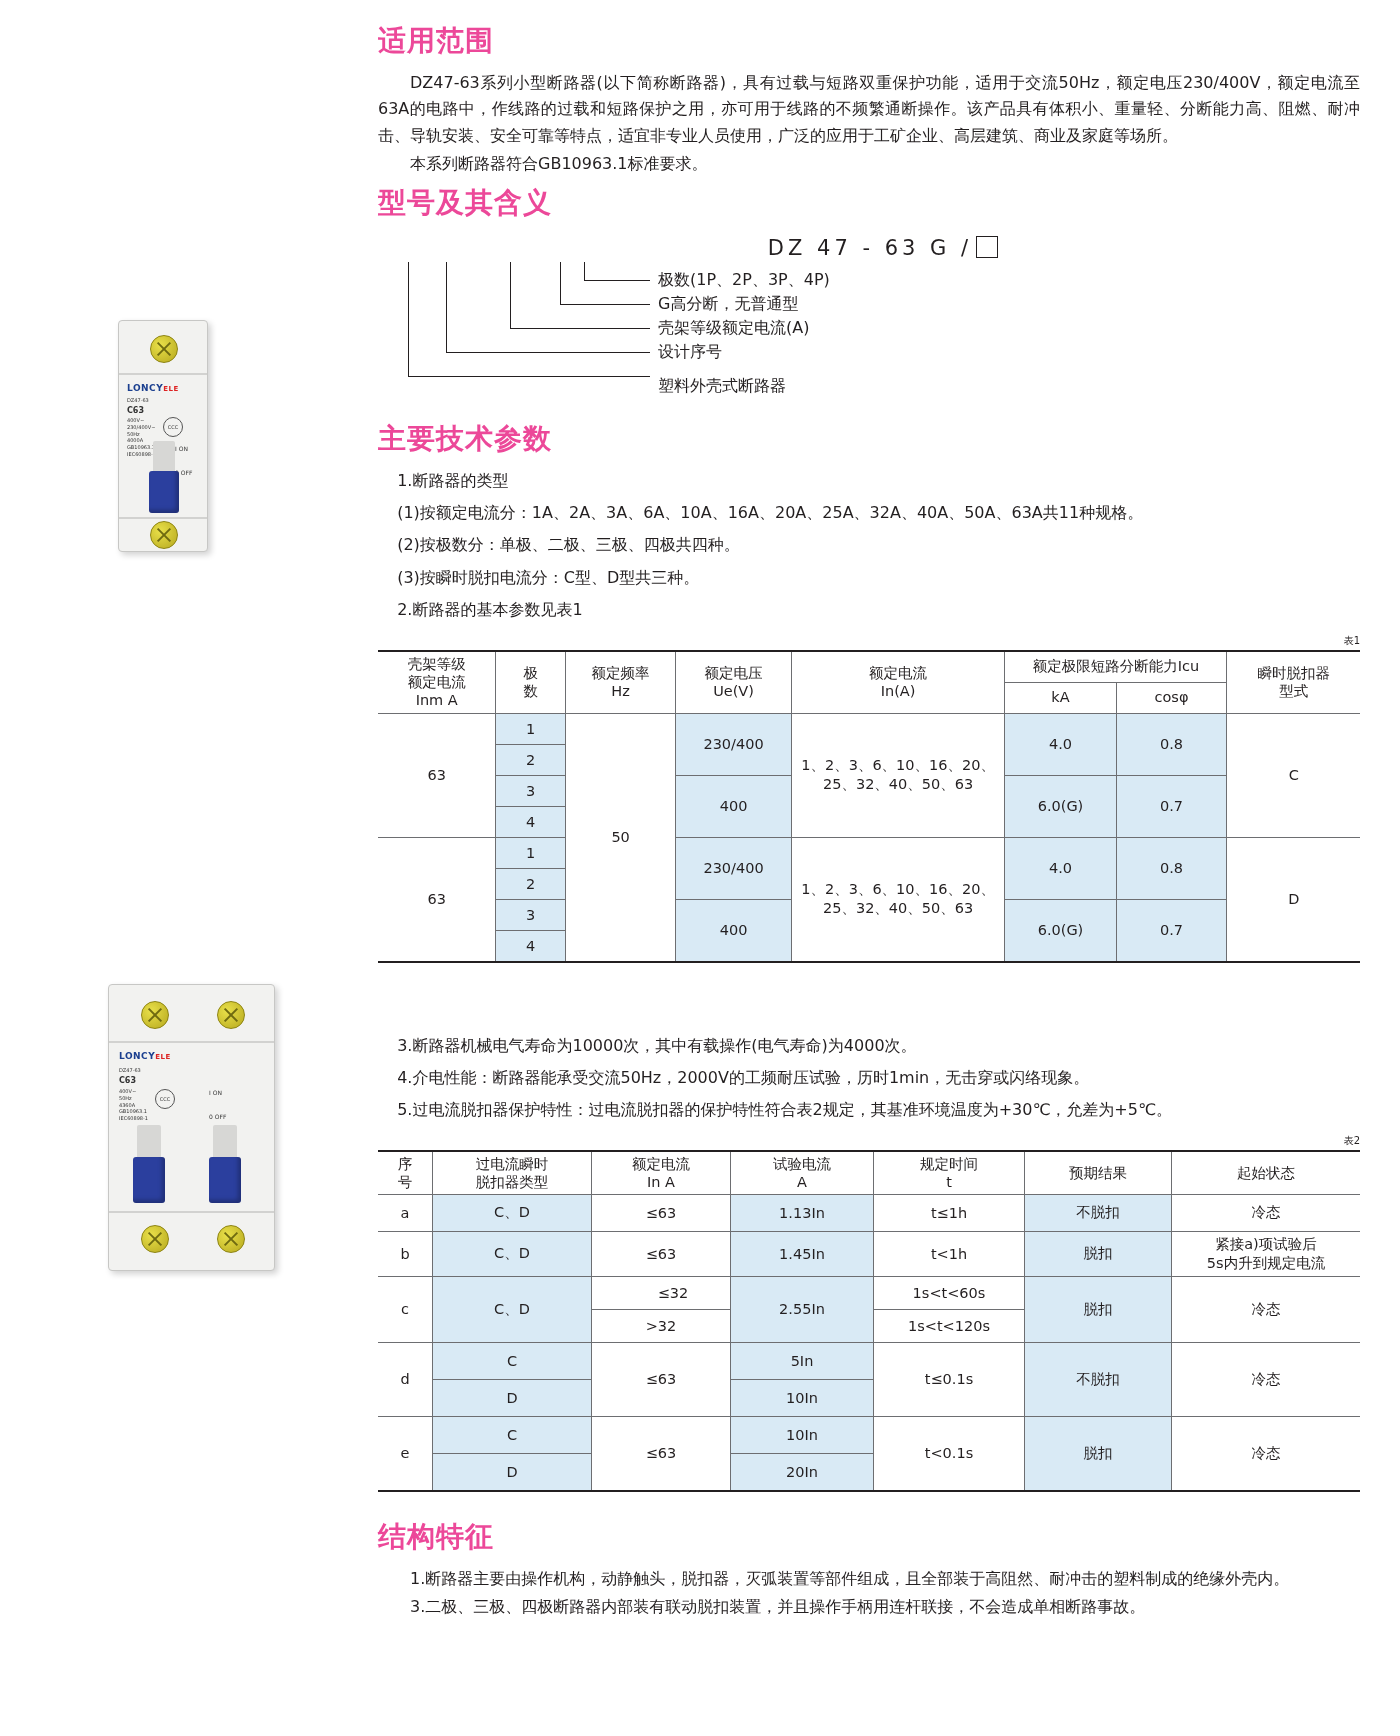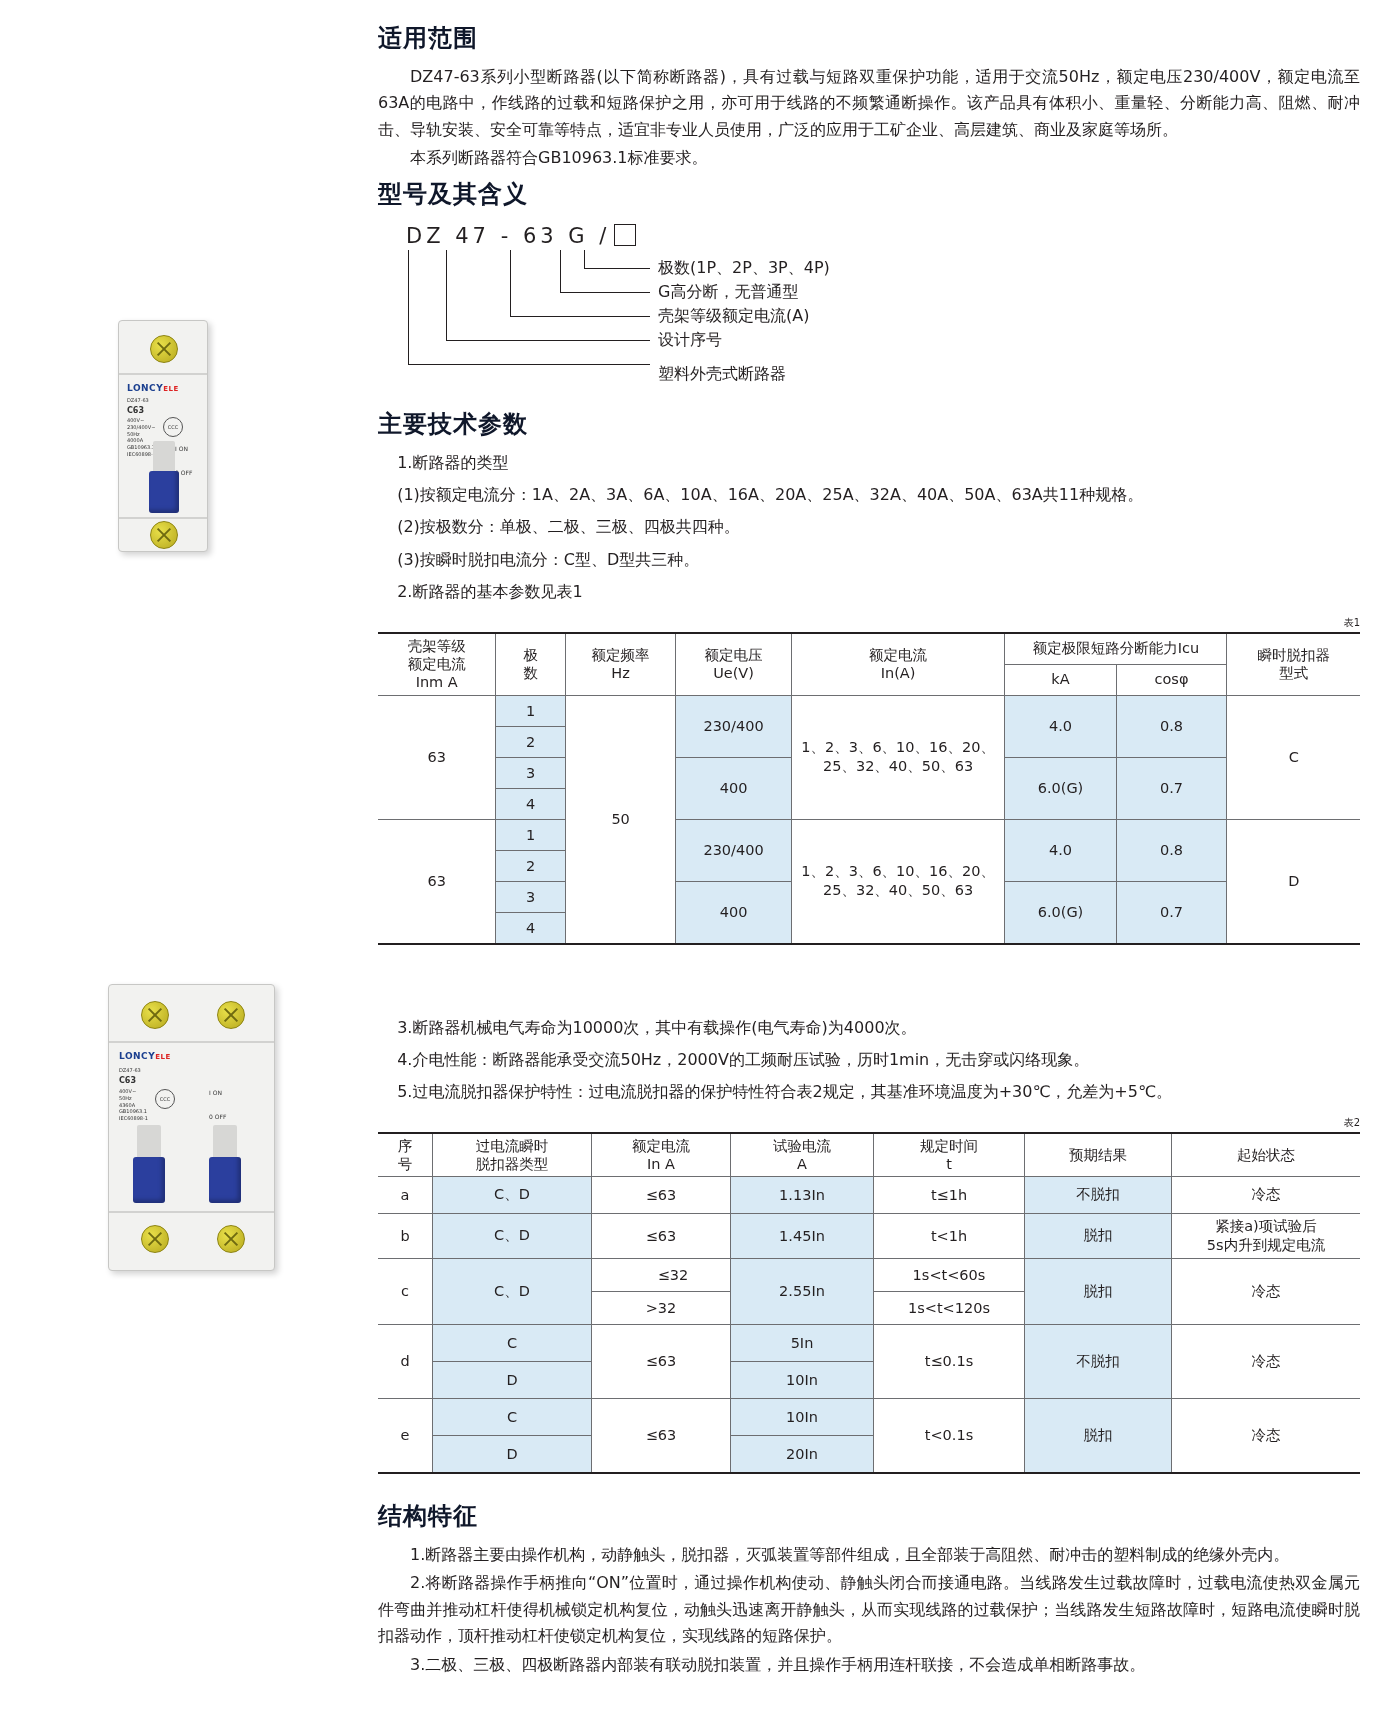--- a/index.html
+++ b/index.html
@@ -7,38 +7,38 @@
     width:1400px;
     background:#ffffff;
     font-family:"DejaVu Sans","Liberation Sans",sans-serif;
     color:#231f20;
     font-size:15.5px;
     position:relative;
   }
   .page{width:1400px;position:relative;padding-bottom:40px;}
   .content{margin-left:378px;margin-right:40px;}
   h2.sec{
-    color:#0f172a;
-    font-size:24px;
+    color:#ec4899;
+    font-size:28px;
     font-weight:bold;
     margin:0 0 10px 0;
     letter-spacing:1px;
   }
   .sec-wrap{margin-top:6px;}
   p.para{
     margin:0 0 2px 0;
     line-height:1.65;
     text-align:justify;
     font-size:16px;
   }
   p.indent{text-indent:2em;}
   .small-indent{text-indent:1.2em;}
 
   
-  .model{position:relative;height:180px;margin:14px 0 4px 0;}
+  .model{position:relative;height:180px;margin:14px 0 4px 0;text-align:center;}
   .model-title{
     font-size:21px;letter-spacing:4px;margin-left:28px;
   }
   .model-title .box{
     display:inline-block;width:20px;height:20px;border:1px solid #231f20;
     vertical-align:-3px;margin-left:4px;
   }
   .lead{position:absolute;border-left:1px solid #231f20;}
   .lead-h{position:absolute;border-top:1px solid #231f20;}
   .mlabel{position:absolute;font-size:16px;white-space:nowrap;}
@@ -393,18 +393,17 @@
             <td class="vsep blue" style="height:30px;">D</td>
             <td class="vsep blue" style="height:30px;">20In</td>
           </tr>
         </tbody>
       </table>
     </div>
 
     <div class="sec-wrap" style="margin-top:26px;">
       <h2 class="sec">结构特征</h2>
       <p class="para indent">1.断路器主要由操作机构，动静触头，脱扣器，灭弧装置等部件组成，且全部装于高阻然、耐冲击的塑料制成的绝缘外壳内。</p>
-      <p class="para indent">2.将断路器操作手柄推向“ON”位置时，通过操作机构使动、静触头闭合而接通电路。当线路发生过载故障时，过载电流使热双金属元件弯曲并推动杠杆使得机械锁定机构复位，动触头迅速离开静触头，从而实现线路的过载保护；当线路发生短路故障时，短路电流使瞬时脱扣器动作，顶杆推动杠杆使锁定机构复位，实现线路的短路保护。</p>
       <p class="para indent">3.二极、三极、四极断路器内部装有联动脱扣装置，并且操作手柄用连杆联接，不会造成单相断路事故。</p>
     </div>
 
   </div>
 </div>
 
 </body></html>

